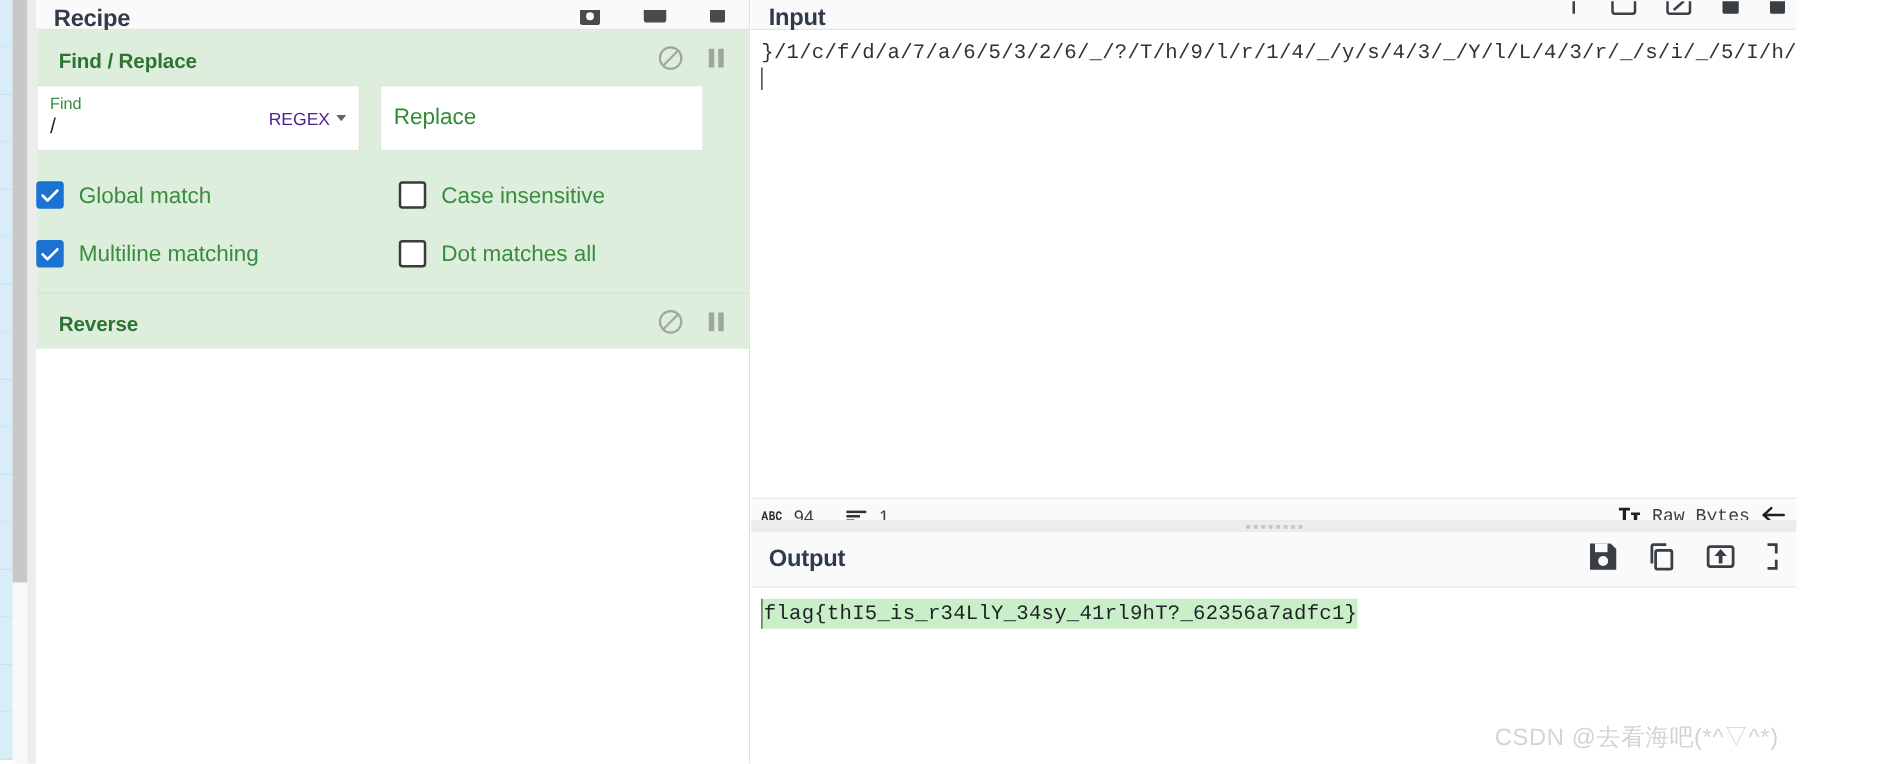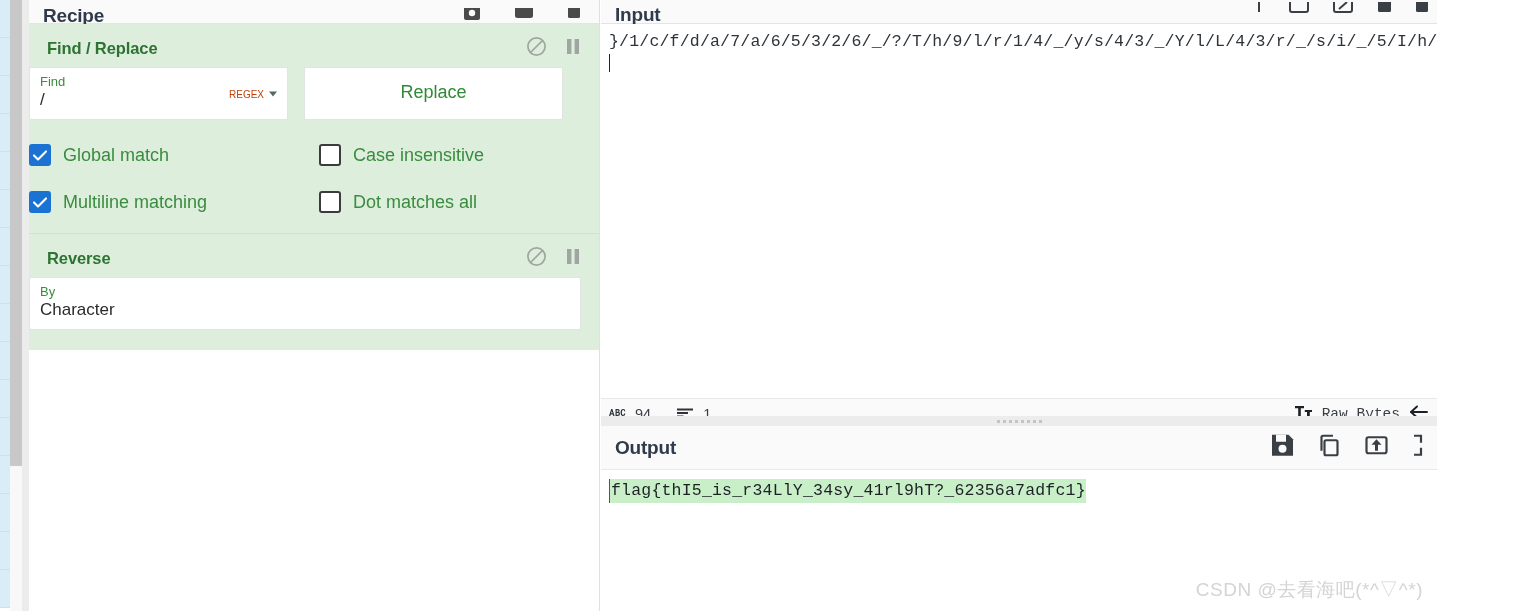--- a/index.html
+++ b/index.html
@@ -99,26 +99,26 @@
   }
   .arg-label { font-size: 13px; color: #3a8c3e; line-height: 15px; }
   .arg-value {
     font-size: 17px; color: #2b2b2b; line-height: 22px;
     min-height: 22px;
   }
   .arg-value.mono { font-family: "Liberation Sans", sans-serif; }
   .arg-placeholder { font-size: 18px; color: #2e8b33; line-height: 22px; padding-top: 7px; }
 
   .find-field { width: 259px; padding-right: 92px; }
-  .replace-field { width: 259px; text-align: center; }
+  .replace-field { width: 259px; }
   .by-field { width: 100%; }
 
   .regex-select {
     position: absolute; right: 10px; top: 50%; transform: translateY(-50%);
-    font-size: 10px; color: #c2410c; display: flex; align-items: center; gap: 5px;
+    font-size: 14px; color: #4c1d95; display: flex; align-items: center; gap: 5px;
     font-weight: 500;
   }
   .caret {
     width: 0; height: 0;
     border-left: 4.5px solid transparent;
     border-right: 4.5px solid transparent;
     border-top: 5px solid #5a6a5a;
   }
 
   .checkbox-grid {
@@ -366,26 +366,20 @@
                   <line x1="4.7" y1="17.3" x2="17.3" y2="4.7" stroke="#6d6d6d" stroke-width="1.8"></line>
                 </svg>
             </span>
             <span class="icon-pause">
               <svg width="16" height="20" viewBox="0 0 16 20">
                   <rect x="2" y="2" width="4.4" height="15" fill="#6d6d6d"></rect>
                   <rect x="9.6" y="2" width="4.4" height="15" fill="#6d6d6d"></rect>
                 </svg>
             </span>
           </span>
-        </div>
-        <div class="op-args">
-          <div class="arg-field by-field">
-            <div class="arg-label">By</div>
-            <div class="arg-value">Character</div>
-          </div>
         </div>
       </div>
 
       <div class="recipe-empty"></div>
     </div>
   </div>
 
   <div class="right-pane">
 
     <div class="io-header">

